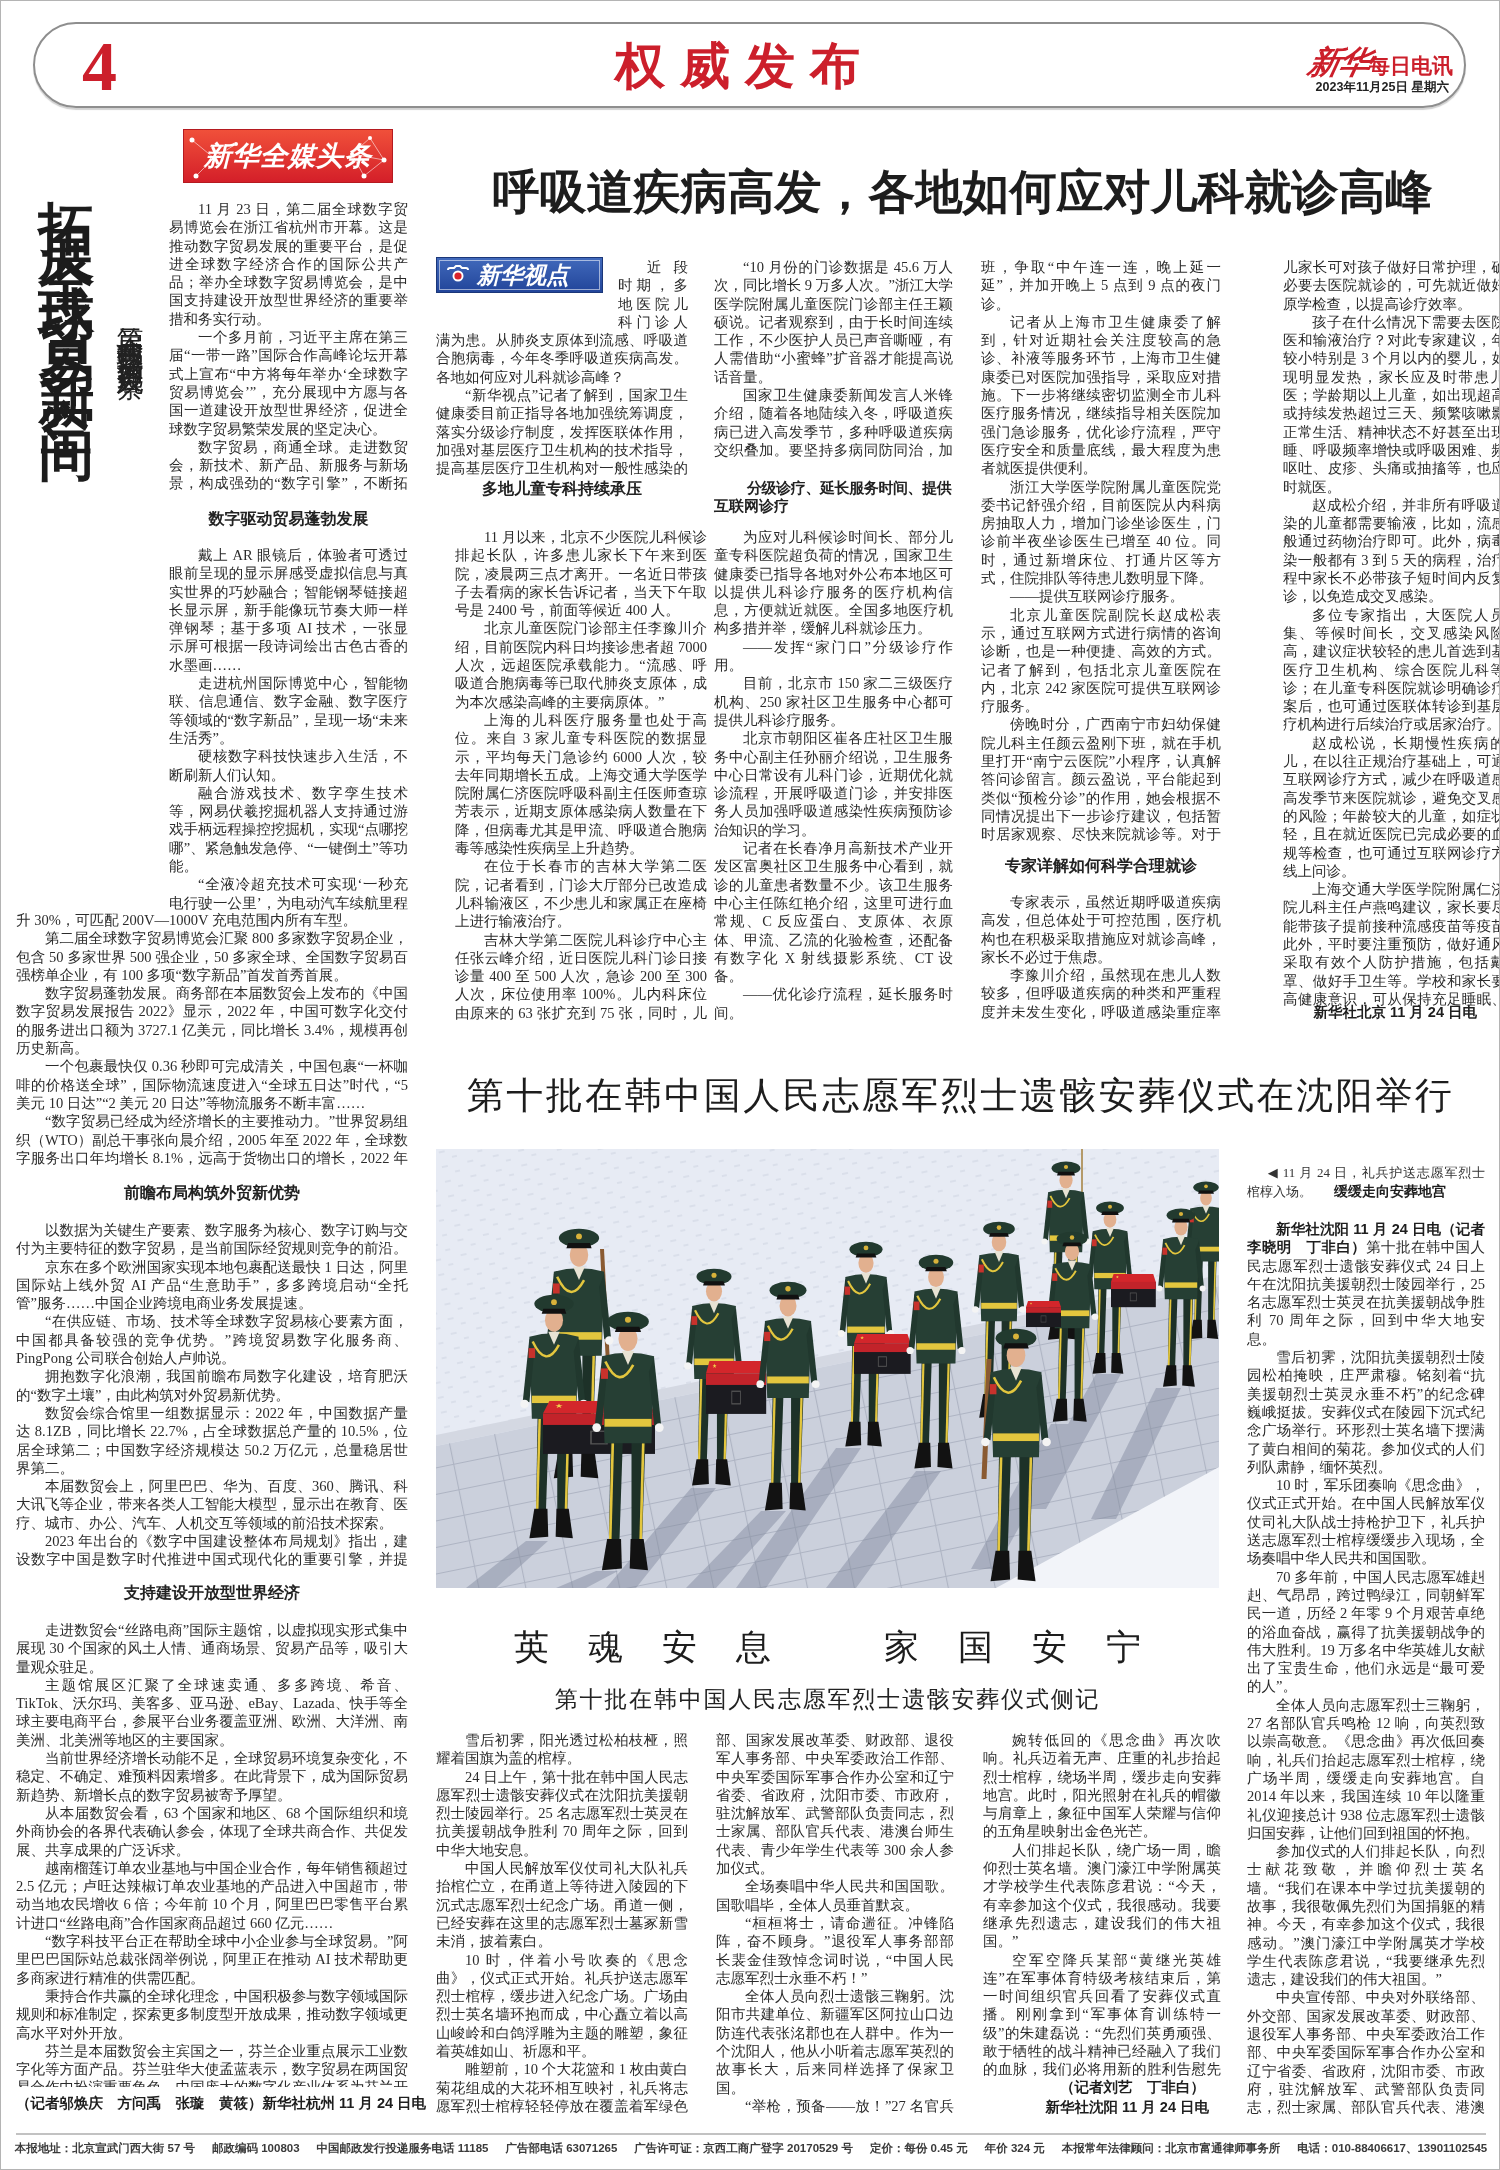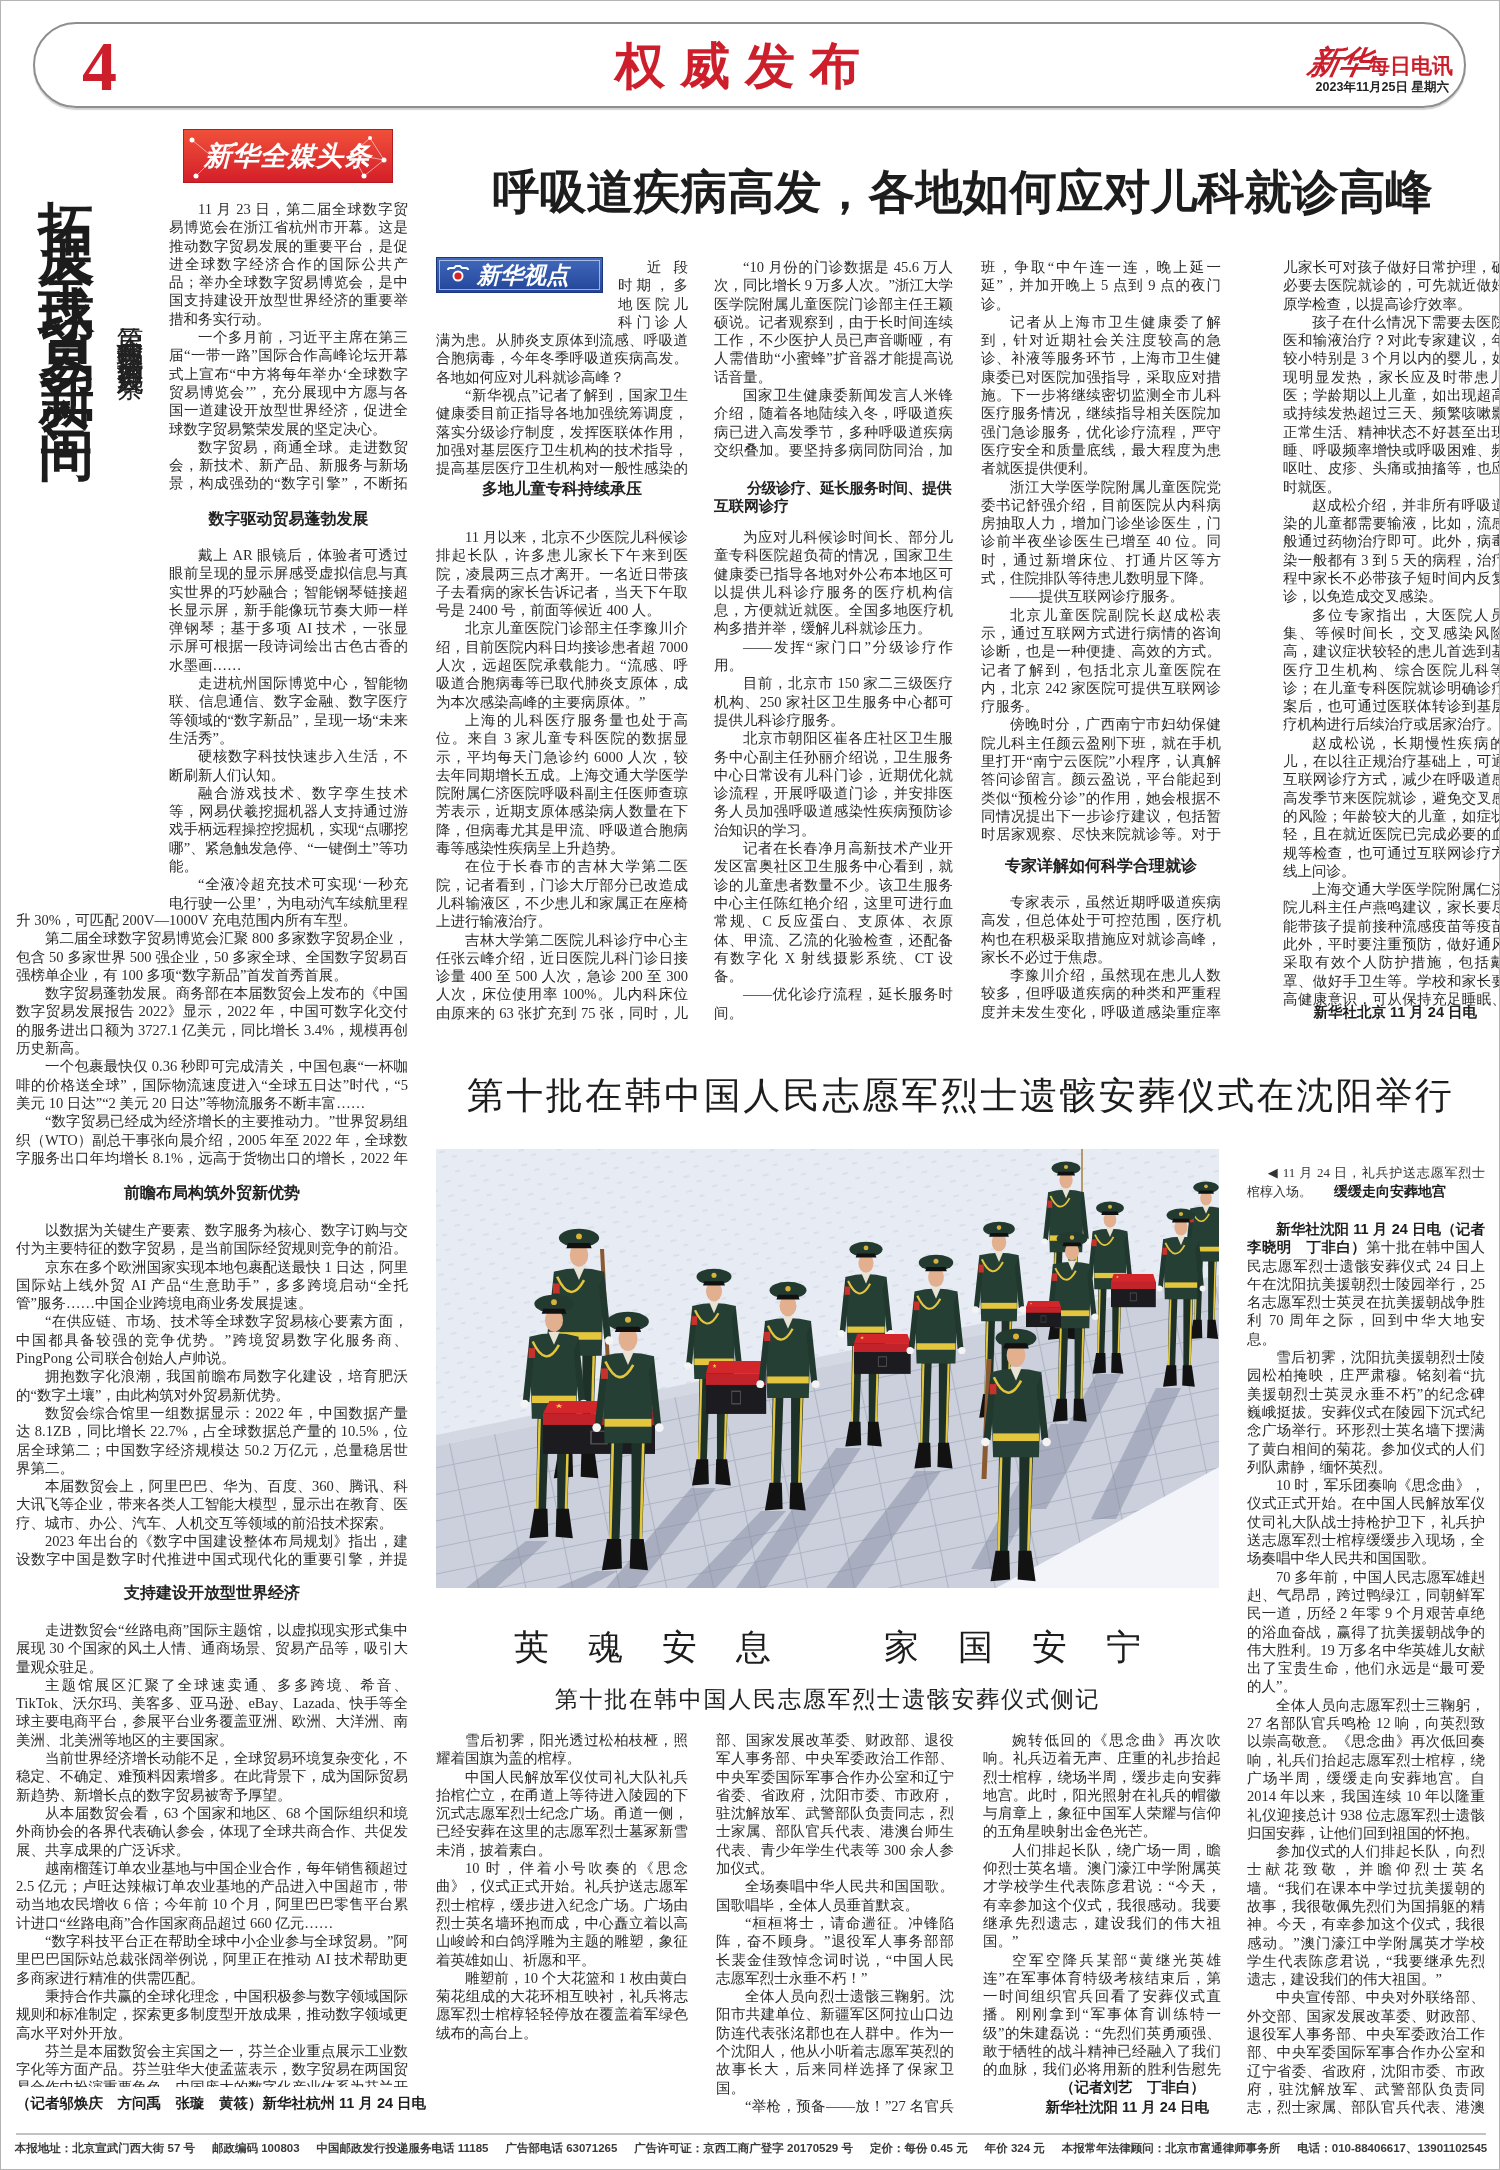--- a/index.html
+++ b/index.html
@@ -169,21 +169,21 @@
     </svg>
     <div class="txt">新华视点</div>
   </div>
 
   <div class="blk" style="left:435px;top:257px;width:252px;height:220px;">
     <div class="float-spacer"></div>
     <p>近段时期，多地医院儿科门诊人满为患。从肺炎支原体到流感、呼吸道合胞病毒，今年冬季呼吸道疾病高发。各地如何应对儿科就诊高峰？</p>
     <p>“新华视点”记者了解到，国家卫生健康委目前正指导各地加强统筹调度，落实分级诊疗制度，发挥医联体作用，加强对基层医疗卫生机构的技术指导，提高基层医疗卫生机构对一般性感染的诊疗能力和重症识别转诊效率。</p>
   </div>
   <div class="sec-h" style="left:435px;top:478px;width:252px;">多地儿童专科持续承压</div>
-  <div class="blk" style="left:435px;top:527px;width:252px;height:494px;">
+  <div class="blk" style="left:454px;top:527px;width:252px;height:494px;">
     <p>11 月以来，北京不少医院儿科候诊排起长队，许多患儿家长下午来到医院，凌晨两三点才离开。一名近日带孩子去看病的家长告诉记者，当天下午取号是 2400 号，前面等候近 400 人。</p>
     <p>北京儿童医院门诊部主任李豫川介绍，目前医院内科日均接诊患者超 7000 人次，远超医院承载能力。“流感、呼吸道合胞病毒等已取代肺炎支原体，成为本次感染高峰的主要病原体。”</p>
     <p>上海的儿科医疗服务量也处于高位。来自 3 家儿童专科医院的数据显示，平均每天门急诊约 6000 人次，较去年同期增长五成。上海交通大学医学院附属仁济医院呼吸科副主任医师查琼芳表示，近期支原体感染病人数量在下降，但病毒尤其是甲流、呼吸道合胞病毒等感染性疾病呈上升趋势。</p>
     <p>在位于长春市的吉林大学第二医院，记者看到，门诊大厅部分已改造成儿科输液区，不少患儿和家属正在座椅上进行输液治疗。</p>
     <p>吉林大学第二医院儿科诊疗中心主任张云峰介绍，近日医院儿科门诊日接诊量 400 至 500 人次，急诊 200 至 300 人次，床位使用率 100%。儿内科床位由原来的 63 张扩充到 75 张，同时，儿外科、新生儿科开放疗区床位 21 张，共同接收儿内科患者。</p>
   </div>
 
   <div class="blk" style="left:713px;top:257px;width:239px;height:202px;">
     <p>“10 月份的门诊数据是 45.6 万人次，同比增长 9 万多人次。”浙江大学医学院附属儿童医院门诊部主任王颖硕说。记者观察到，由于长时间连续工作，不少医护人员已声音嘶哑，有人需借助“小蜜蜂”扩音器才能提高说话音量。</p>
     <p>国家卫生健康委新闻发言人米锋介绍，随着各地陆续入冬，呼吸道疾病已进入高发季节，多种呼吸道疾病交织叠加。要坚持多病同防同治，加强监测预警，掌握病毒活动强度、病毒变异等变化。</p>
@@ -322,20 +322,21 @@
     <p>全体人员向志愿军烈士三鞠躬，27 名部队官兵鸣枪 12 响，向英烈致以崇高敬意。《思念曲》再次低回奏响，礼兵们抬起志愿军烈士棺椁，绕广场半周，缓缓走向安葬地宫。自 2014 年以来，我国连续 10 年以隆重礼仪迎接总计 938 位志愿军烈士遗骸归国安葬，让他们回到祖国的怀抱。</p>
     <p>参加仪式的人们排起长队，向烈士献花致敬，并瞻仰烈士英名墙。“我们在课本中学过抗美援朝的故事，我很敬佩先烈们为国捐躯的精神。今天，有幸参加这个仪式，我很感动。”澳门濠江中学附属英才学校学生代表陈彦君说，“我要继承先烈遗志，建设我们的伟大祖国。”</p>
     <p>中央宣传部、中央对外联络部、外交部、国家发展改革委、财政部、退役军人事务部、中央军委政治工作部、中央军委国际军事合作办公室和辽宁省委、省政府，沈阳市委、市政府，驻沈解放军、武警部队负责同志，烈士家属、部队官兵代表、港澳台师生代表、青少年学生代表等 300 余人参加仪式。</p>
   </div>
 
   <div class="abs feat-title">英魂安息　家国安宁</div>
   <div class="abs feat-sub sans">第十批在韩中国人民志愿军烈士遗骸安葬仪式侧记</div>
 
   <div class="blk" style="left:435px;top:1730px;width:252px;height:384px;">
     <p>雪后初霁，阳光透过松柏枝桠，照耀着国旗为盖的棺椁。</p>
+    <p>24 日上午，第十批在韩中国人民志愿军烈士遗骸安葬仪式在沈阳抗美援朝烈士陵园举行。25 名志愿军烈士英灵在抗美援朝战争胜利 70 周年之际，回到中华大地安息。</p>
     <p>中国人民解放军仪仗司礼大队礼兵抬棺伫立，在甬道上等待进入陵园的下沉式志愿军烈士纪念广场。甬道一侧，已经安葬在这里的志愿军烈士墓冢新雪未消，披着素白。</p>
     <p>10 时，伴着小号吹奏的《思念曲》，仪式正式开始。礼兵护送志愿军烈士棺椁，缓步进入纪念广场。广场由烈士英名墙环抱而成，中心矗立着以高山峻岭和白鸽浮雕为主题的雕塑，象征着英雄如山、祈愿和平。</p>
     <p>雕塑前，10 个大花篮和 1 枚由黄白菊花组成的大花环相互映衬，礼兵将志愿军烈士棺椁轻轻停放在覆盖着军绿色绒布的高台上。</p>
 
   </div>
   <div class="blk" style="left:715px;top:1730px;width:238px;height:384px;">
     <p class="cont">部、国家发展改革委、财政部、退役军人事务部、中央军委政治工作部、中央军委国际军事合作办公室和辽宁省委、省政府，沈阳市委、市政府，驻沈解放军、武警部队负责同志，烈士家属、部队官兵代表、港澳台师生代表、青少年学生代表等 300 余人参加仪式。</p>
     <p>全场奏唱中华人民共和国国歌。国歌唱毕，全体人员垂首默哀。</p>
     <p>“桓桓将士，请命遄征。冲锋陷阵，奋不顾身。”退役军人事务部部长裴金佳致悼念词时说，“中国人民志愿军烈士永垂不朽！”</p>
     <p>全体人员向烈士遗骸三鞠躬。沈阳市共建单位、新疆军区阿拉山口边防连代表张洺郡也在人群中。作为一个沈阳人，他从小听着志愿军英烈的故事长大，后来同样选择了保家卫国。</p>

